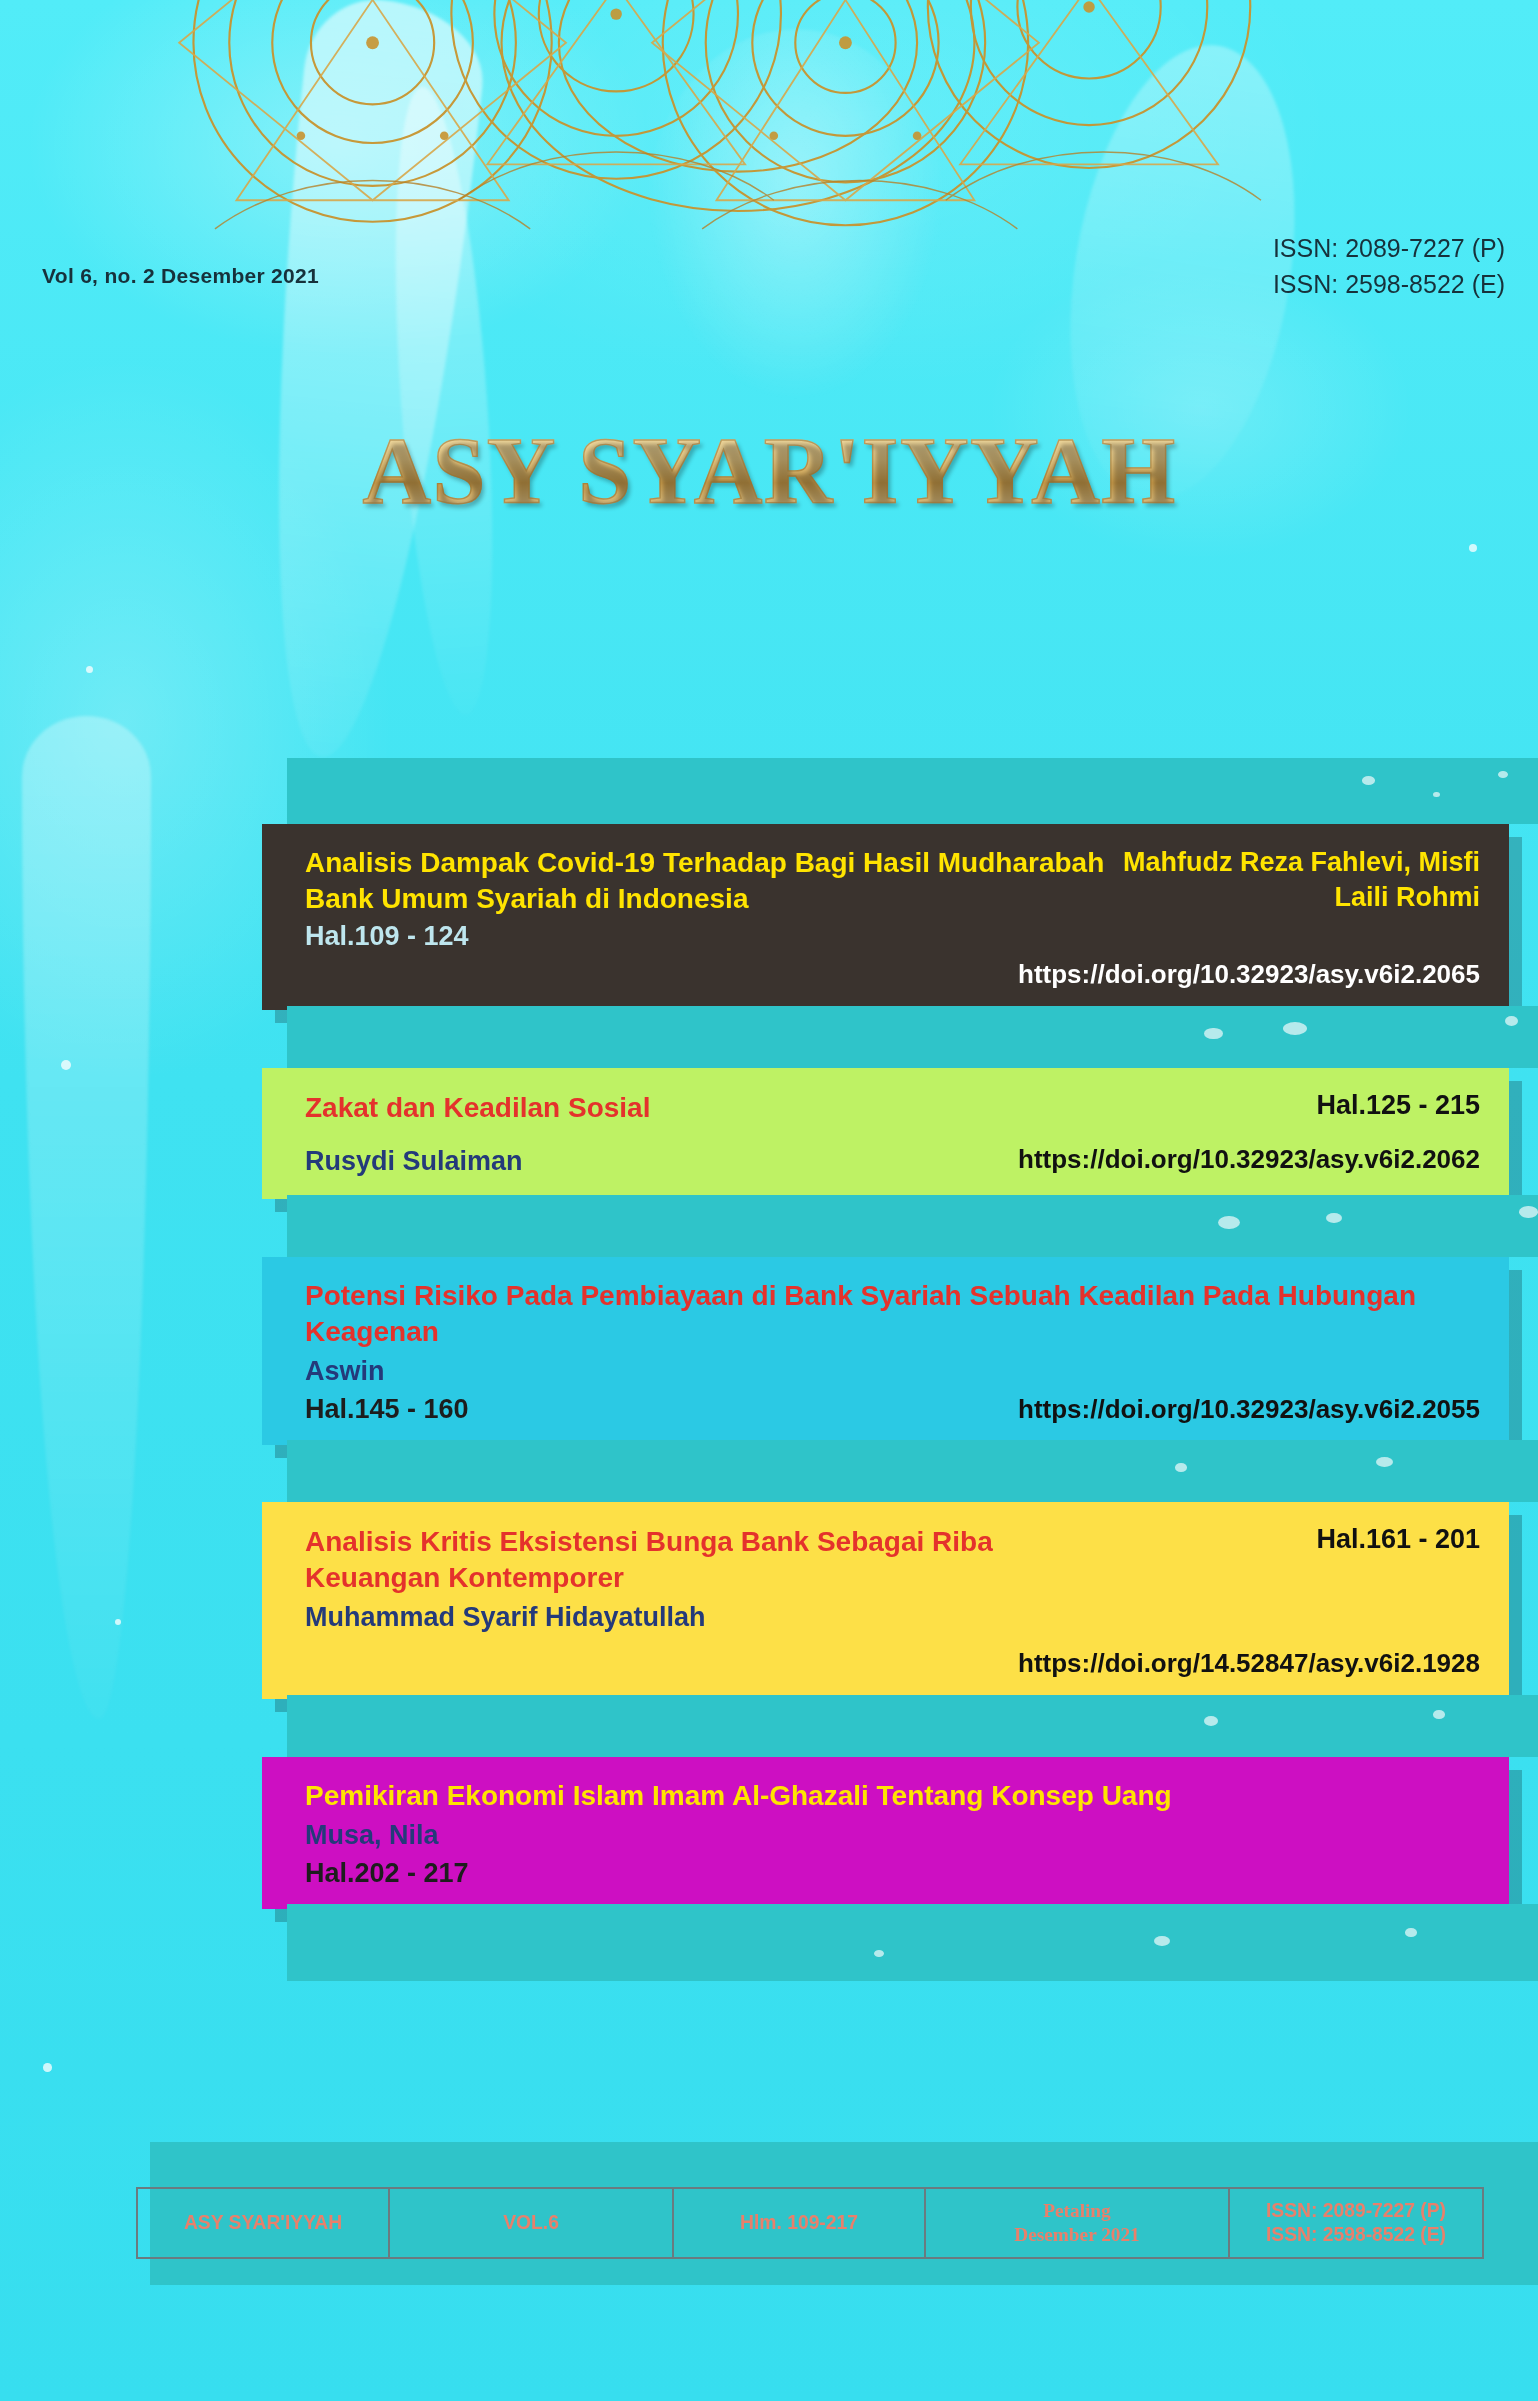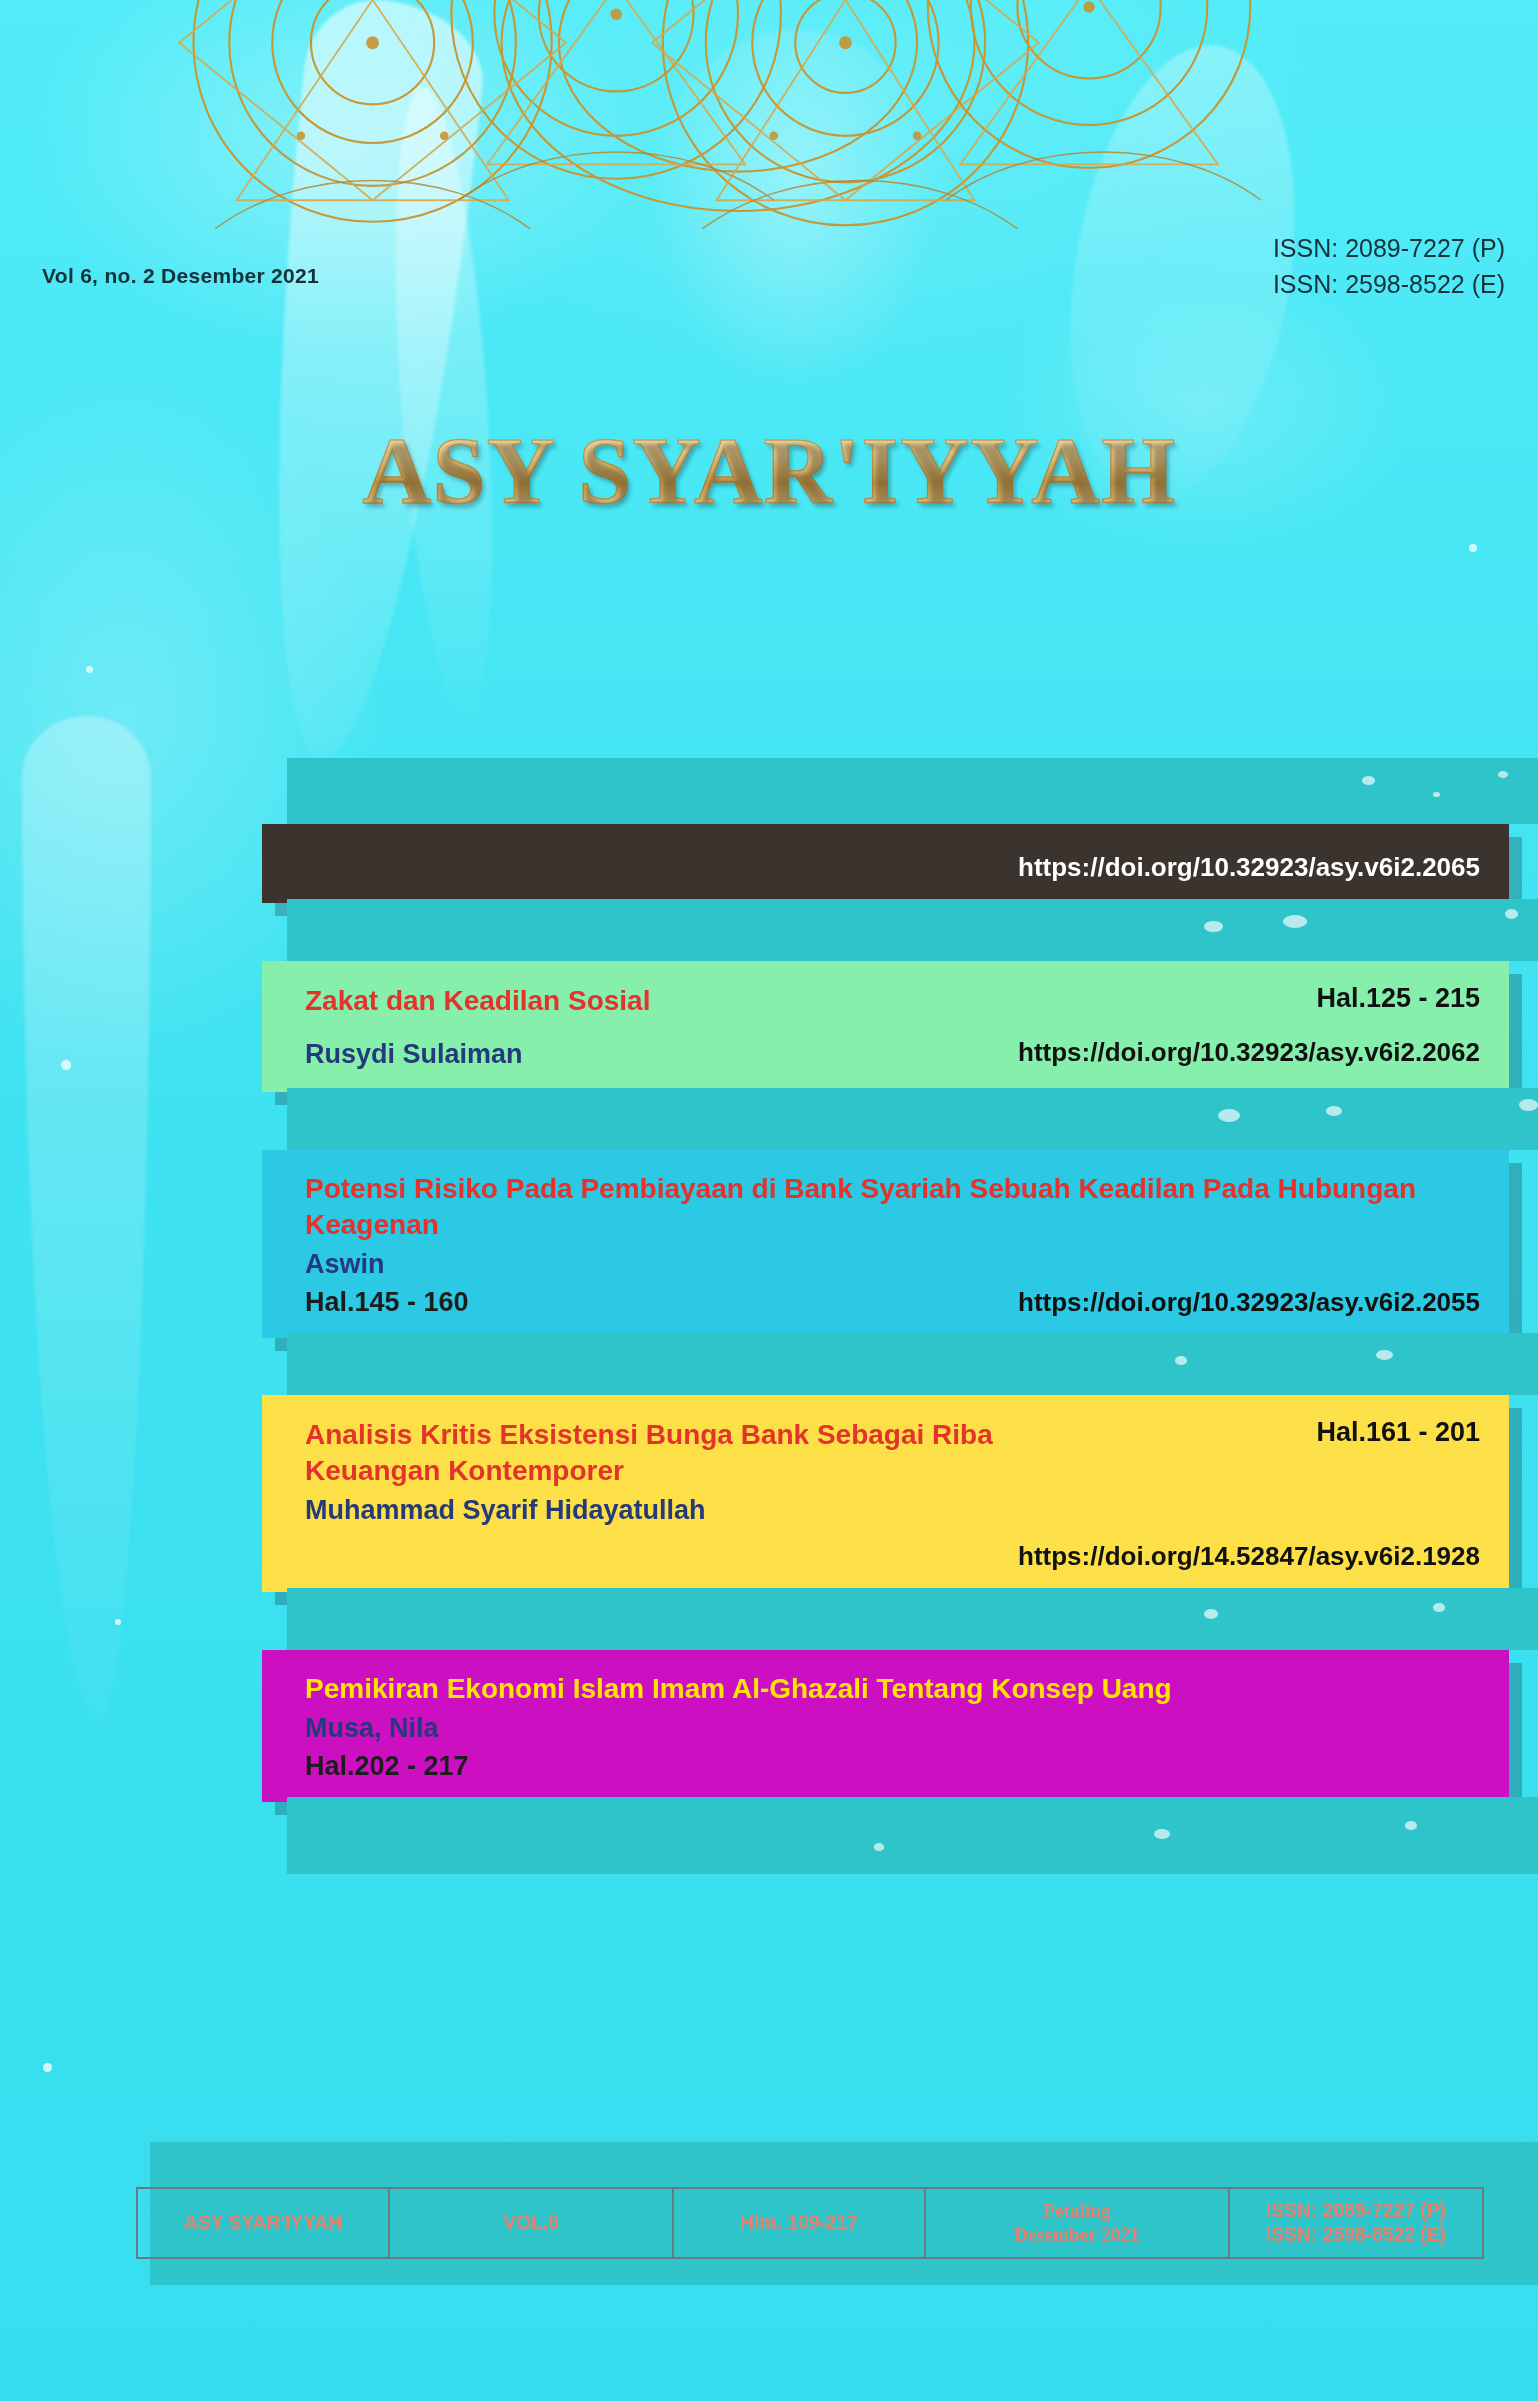--- a/index.html
+++ b/index.html
@@ -108,21 +108,21 @@
   .band-dots i { position: absolute; background: rgba(255,255,255,0.65); border-radius: 50%; }
 
   .card {
     position: relative;
     width: 1247px;
     padding: 21.5px 29px 20px 43px;
     box-shadow: 13px 13px 0 rgba(0,0,0,0.22);
     margin-left: -25px;
   }
   .card.dark  { background: #3A332E; }
-  .card.grey  { background: #86efac; }
+  .card.grey  { background: #bef264; }
   .card.cyan  { background: #2BC9E4; }
   .card.green { background: #fde047; }
   .card.mag   { background: #CD0FC2; }
 
   .row { display: flex; align-items: flex-start; justify-content: space-between; }
   .col-l { max-width: 810px; }
   .col-r { text-align: right; }
 
   .t-title { font-size: 28px; font-weight: bold; line-height: 1.28; }
   .t-auth  { font-size: 27px; font-weight: bold; line-height: 1.3; }
@@ -252,20 +252,30 @@
 
     <div class="stack-band first">
       <div class="band-dots">
         <i style="left:1075px; top:18.6px; width:13px; height:8.6px;"></i>
         <i style="left:1146px; top:34px; width:7.2px; height:5.7px;"></i>
         <i style="left:1211px; top:13px; width:10px; height:7.2px;"></i>
       </div>
     </div>
 
     <div class="card dark">
+      <div class="row">
+        <div class="col-l">
+          <div class="t-title c-yellow">Analisis Dampak Covid-19 Terhadap Bagi Hasil Mudharabah Bank Umum Syariah di Indonesia</div>
+          <div class="gap6"></div>
+          <div class="t-page c-lblue">Hal.109 - 124</div>
+        </div>
+        <div class="col-r">
+          <div class="t-auth c-yellow">Mahfudz Reza Fahlevi, Misfi Laili Rohmi</div>
+        </div>
+      </div>
       <div class="gap10"></div>
       <div style="text-align:right;">
         <span class="t-doi c-white">https://doi.org/10.32923/asy.v6i2.2065</span>
       </div>
     </div>
 
     <div class="stack-band">
       <div class="band-dots">
         <i style="left:917px; top:21.5px; width:18.6px; height:11.5px;"></i>
         <i style="left:996px; top:15.8px; width:24px; height:13px;"></i>

